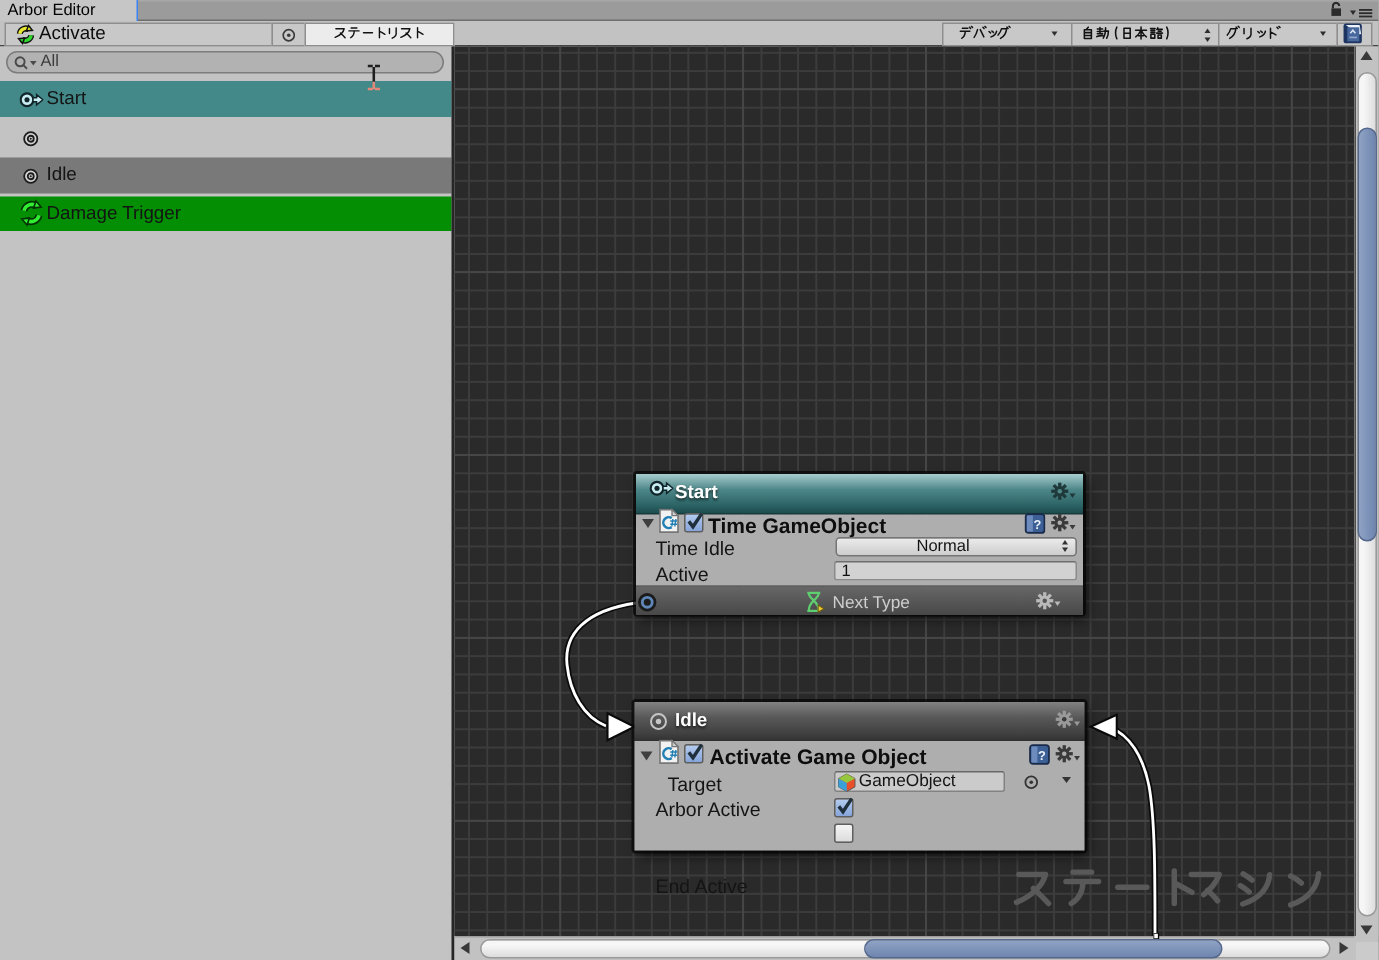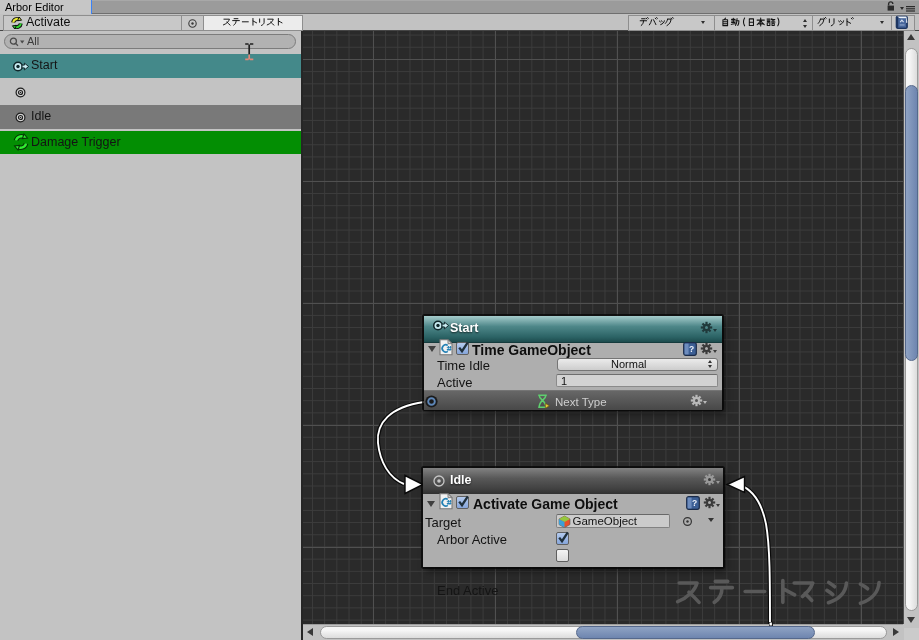--- a/index.html
+++ b/index.html
@@ -320,21 +320,21 @@
       <g fill="#3a3a3a">
           <circle cx="6.5" cy="6.5" r="3.4"></circle>
       <rect x="5.4" y="0.8" width="2.2" height="11.4"></rect>
       <rect x="5.4" y="0.8" width="2.2" height="11.4" transform="rotate(45 6.5 6.5)"></rect>
       <rect x="5.4" y="0.8" width="2.2" height="11.4" transform="rotate(90 6.5 6.5)"></rect>
       <rect x="5.4" y="0.8" width="2.2" height="11.4" transform="rotate(135 6.5 6.5)"></rect>
         </g>
       <circle cx="6.5" cy="6.5" r="1.5" fill="#aeaeae"></circle>
     </svg>
     <div class="abs" style="left:293px;top:36px;width:0;height:0;border-left:2.5px solid transparent;border-right:2.5px solid transparent;border-top:3.5px solid #3a3a3a;"></div>
-    <div class="nlabel" style="left:2px;top:47px;">Target</div>
+    <div class="nlabel" style="left:22px;top:47px;">Target</div>
     <div class="abs" style="left:133px;top:46px;width:114px;height:13.5px;box-sizing:border-box;background:#cbcbcb;border:1px solid #828282;border-top-color:#686868;border-radius:2px;"></div>
     <svg class="abs" style="left:135px;top:46.5px" width="13" height="13" viewBox="0 0 13 13">
       <path d="M6.5 1L12 4v5.6l-5.5 3L1 9.6V4z" fill="#e8502a" stroke="#555" stroke-width=".6"></path>
       <path d="M6.5 1L1 4l5.5 3L12 4z" fill="#95c73d"></path>
       <path d="M6.5 7v5.6L1 9.6V4z" fill="#3aa0d8"></path>
     </svg>
     <div class="abs" style="left:149.5px;top:46.5px;font-size:11.5px;color:#141414;">GameObject</div>
     <svg class="abs" style="left:259px;top:48px" width="11" height="11" viewBox="0 0 11 11">
       <circle cx="5.5" cy="5.5" r="3.9" fill="none" stroke="#333" stroke-width="1.2"></circle>
       <circle cx="5.5" cy="5.5" r="1.2" fill="#333"></circle>

